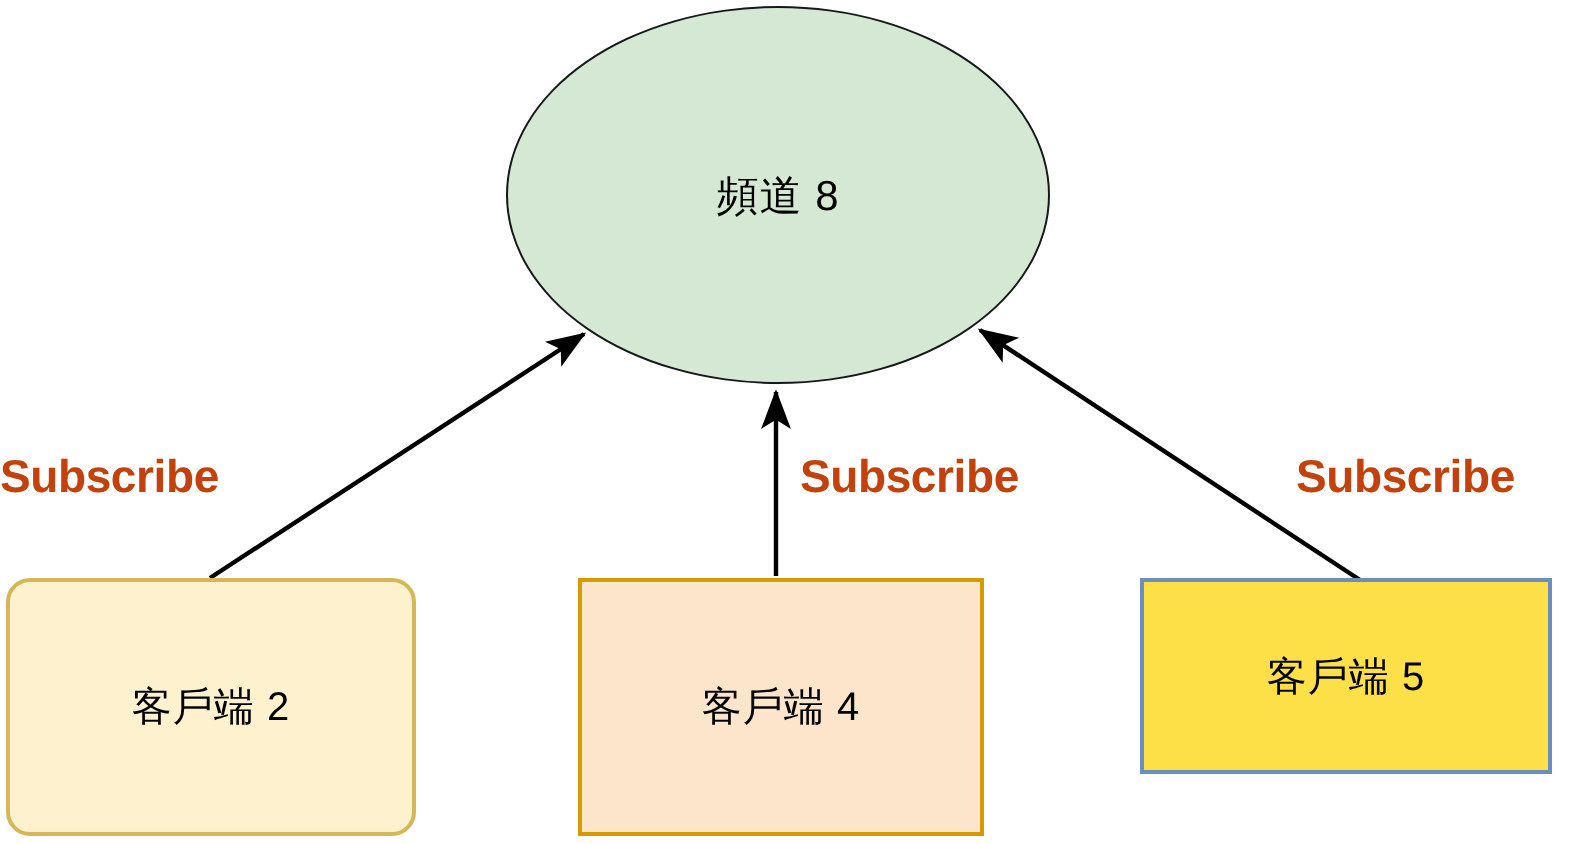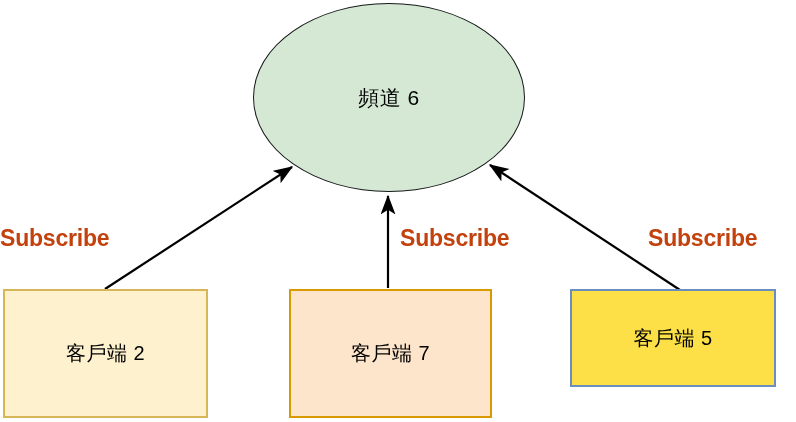--- a/index.html
+++ b/index.html
@@ -62,20 +62,21 @@
     white-space: nowrap;
   }
 
   .box-1 {
     left: 3px;
     top: 289px;
     width: 205px;
     height: 129px;
     background: #fdf1ce;
     border-color: #d6b656;
+    border-radius: 12px;
   }
   .box-2 {
     left: 289px;
     top: 289px;
     width: 203px;
     height: 129px;
     background: #fce5ca;
     border-color: #d79b00;
   }
   .box-3 {
@@ -113,29 +114,29 @@
     </defs>
 
     <line x1="105" y1="289" x2="292" y2="167" stroke="#000000" stroke-width="2.2" marker-end="url(#arrowhead)"></line>
 
     <line x1="388" y1="288" x2="388" y2="196" stroke="#000000" stroke-width="2.2" marker-end="url(#arrowhead)"></line>
 
     <line x1="680" y1="290" x2="490" y2="165" stroke="#000000" stroke-width="2.2" marker-end="url(#arrowhead)"></line>
   </svg>
 
   <div class="ellipse-node">
-    <span class="ellipse-label">頻道 6</span>
+    <span class="ellipse-label">頻道 8</span>
   </div>
 
   <div class="box-node box-1">
     <span class="box-label">客戶端 2</span>
   </div>
 
   <div class="box-node box-2">
-    <span class="box-label">客戶端 7</span>
+    <span class="box-label">客戶端 4</span>
   </div>
 
   <div class="box-node box-3">
     <span class="box-label">客戶端 5</span>
   </div>
 
   <div class="edge-label edge-label-1">Subscribe</div>
 
   <div class="edge-label edge-label-2">Subscribe</div>
 

